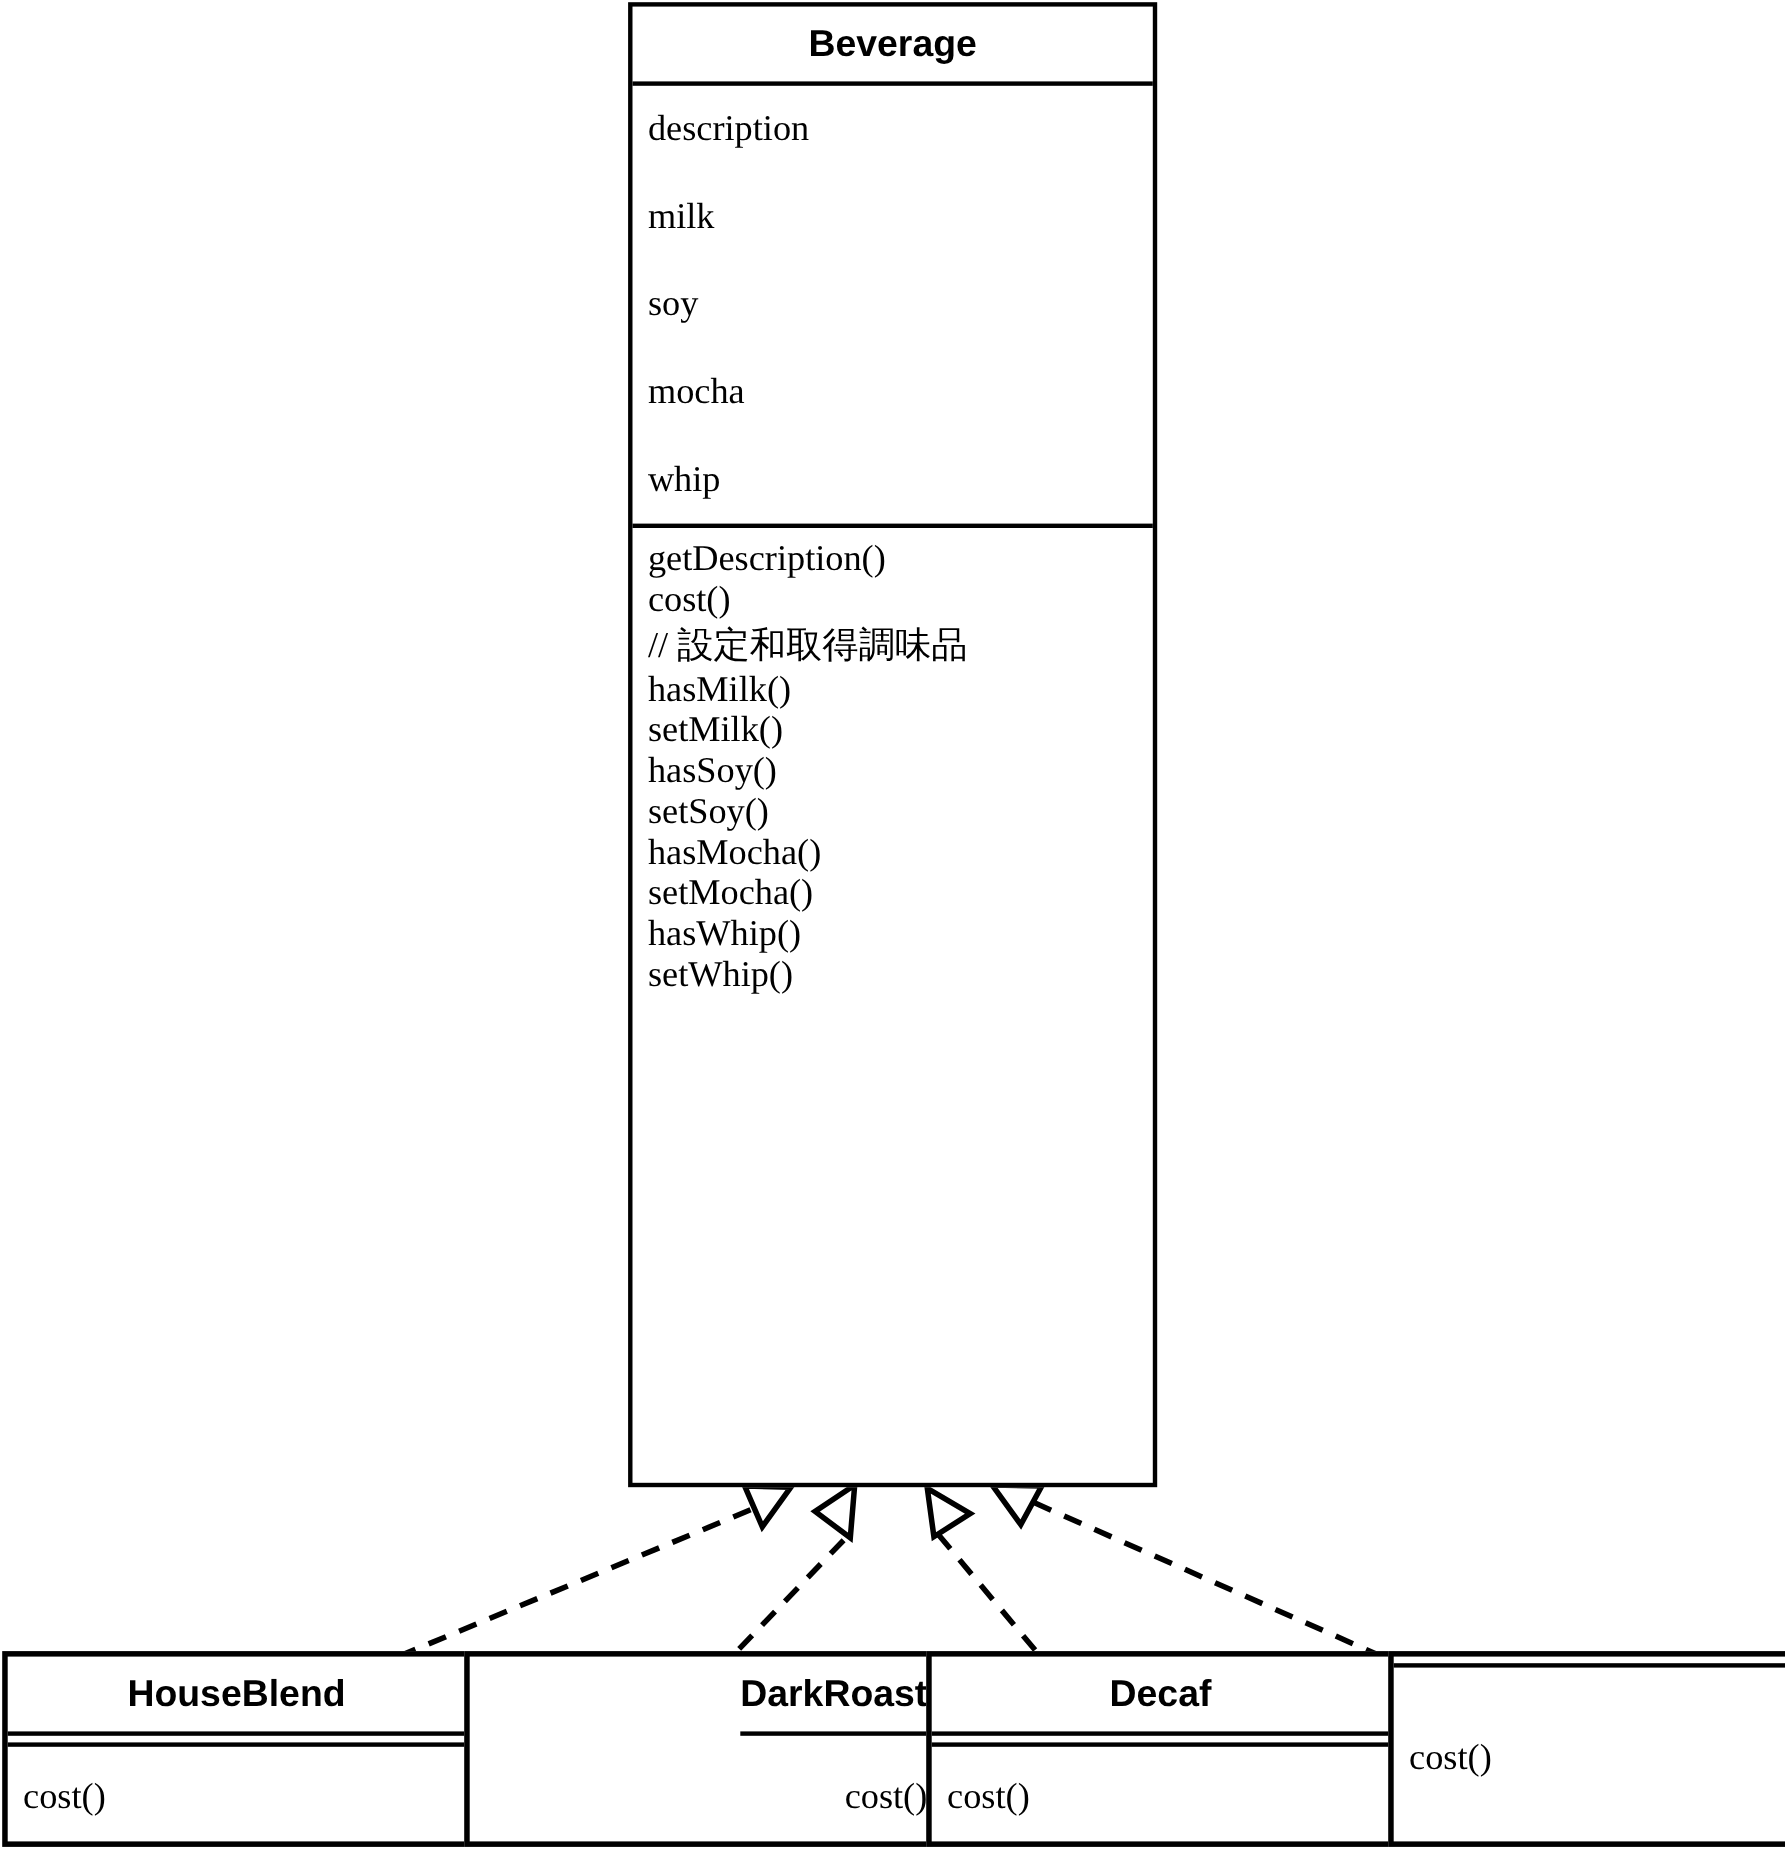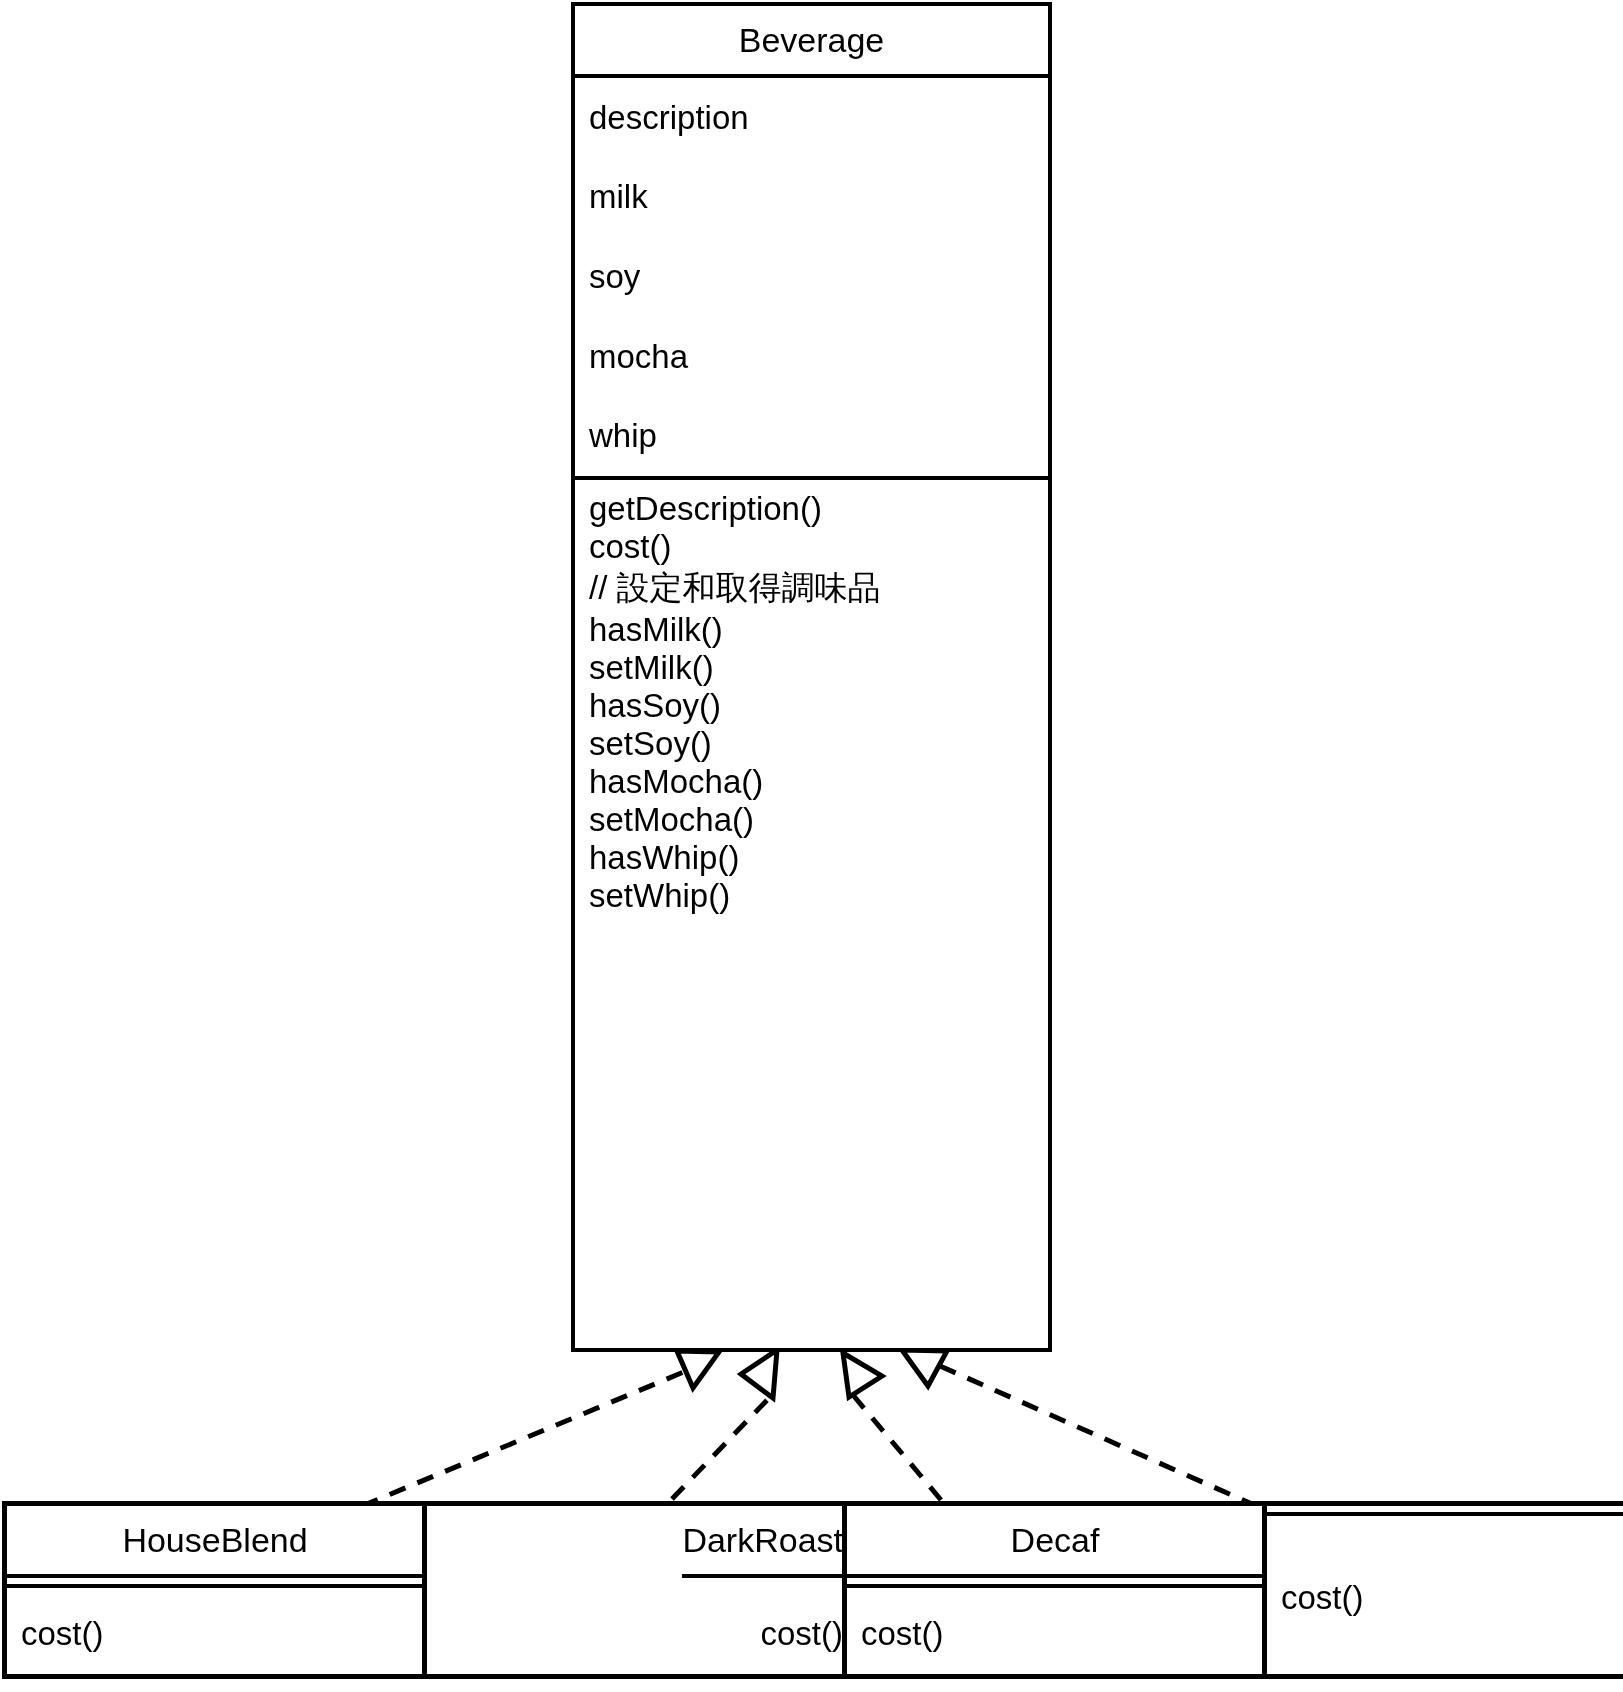--- a/index.html
+++ b/index.html
@@ -17,26 +17,26 @@
     background: #ffffff;
     border: 4px solid #000000;
     box-sizing: border-box;
     display: flex;
     flex-direction: column;
   }
   .uml-title {
     display: flex;
     align-items: center;
     justify-content: center;
-    font-weight: normal;
+    font-weight: bold;
     font-size: 34px;
     border-bottom: 4px solid #000000;
     flex: none;
   }
-  ul { margin: 0; padding: 0; list-style: none; }
+  ul { margin: 0; padding: 0; list-style: none; font-family: Liberation Serif, serif; }
 
   
   #beverage { left: 571px; top: 2px; width: 481px; height: 1350px; }
   #beverage .uml-title { height: 68px; }
   #beverage .attr-list {
     height: 398px;
     flex: none;
     display: flex;
     flex-direction: column;
     justify-content: space-around;

